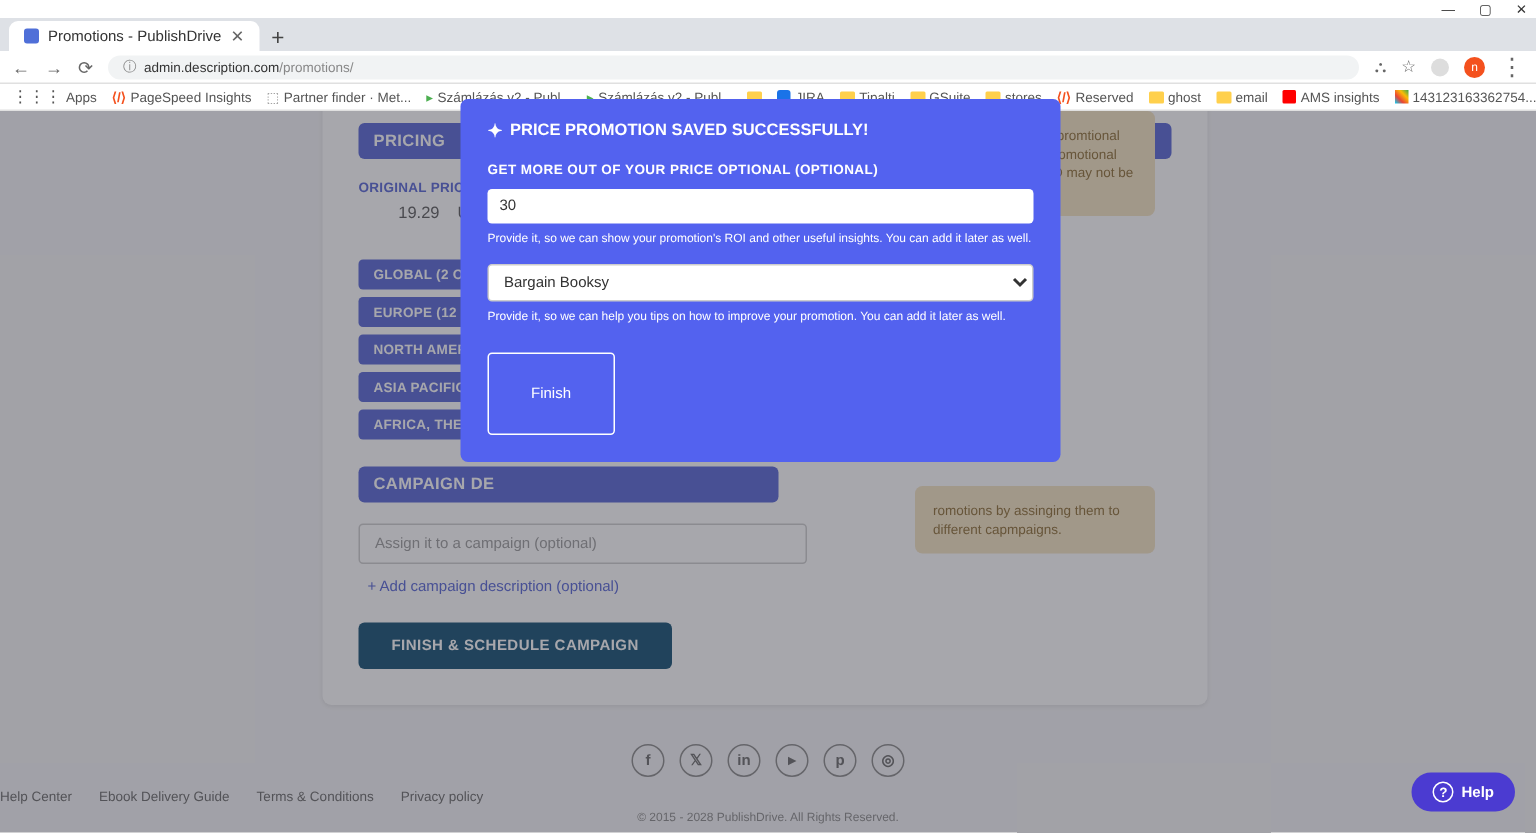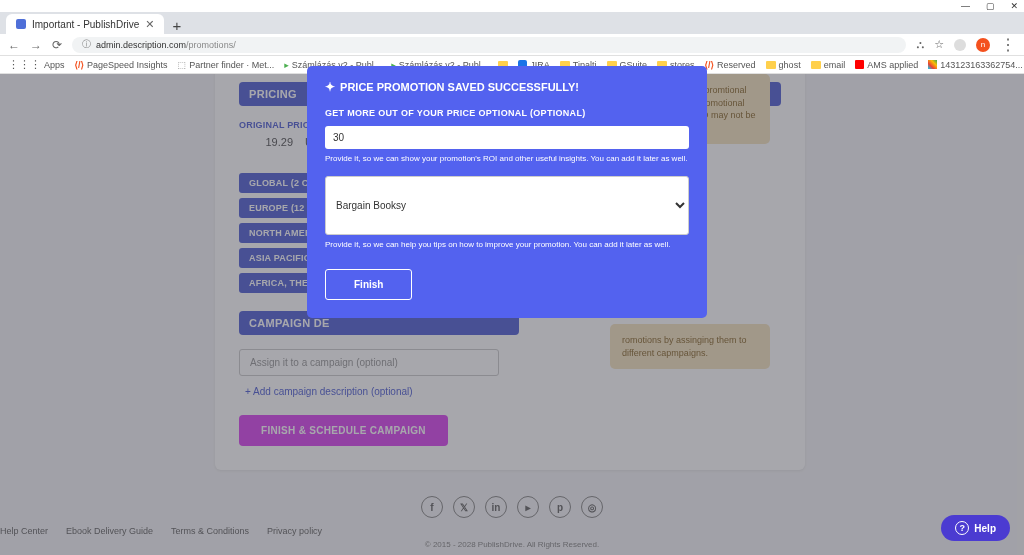--- a/index.html
+++ b/index.html
@@ -29,57 +29,57 @@
 .card{position:absolute;left:215px;top:-10px;width:590px;background:#fff;border-radius:6px;padding:18px 24px 24px;box-shadow:0 1px 3px rgba(0,0,0,0.08)}
 .section-h{background:#5362d4;color:#fff;font-size:11px;font-weight:bold;padding:6px 10px;border-radius:4px;margin-bottom:14px;letter-spacing:0.3px}
 .prow{display:flex;gap:60px;margin-bottom:20px}
 .pcol{display:flex;flex-direction:column}
 .plabel{font-size:9px;color:#5362d4;font-weight:bold;margin-bottom:6px;letter-spacing:0.2px}
 .pval{display:flex;align-items:flex-end;gap:12px;font-size:11px;color:#555}
 .pval .num{min-width:54px;text-align:right}
 .dinput{border:none;border-bottom:1px solid #5362d4;width:90px;font-size:11px;color:#333;padding:2px 4px;outline:none}
 .chips{display:flex;flex-direction:column;gap:5px;margin-bottom:18px;width:280px}
 .chip{background:#5362d4;color:#fff;font-size:9px;padding:5px 10px;border-radius:3px;font-weight:bold;letter-spacing:0.2px}
-.assign{border:1px solid #ccc;border-radius:3px;padding:7px 10px;font-size:10px;color:#999;margin-bottom:10px;width:260px}
+.assign{border:1px solid #ccc;border-radius:3px;padding:7px 10px;font-size:10px;color:#999;margin-bottom:10px;width:299px}
 .addcamp{color:#5362d4;font-size:10px;margin-left:6px;margin-bottom:18px}
-.finish-btn{background:#d946ef;color:#fff;font-size:10px;font-weight:bold;padding:10px 22px;border-radius:4px;display:inline-block;letter-spacing:0.3px}
+.finish-btn{background:#0c4a6e;color:#fff;font-size:10px;font-weight:bold;padding:10px 22px;border-radius:4px;display:inline-block;letter-spacing:0.3px}
 .tip{position:absolute;background:#f5e3c0;border-radius:5px;padding:10px 12px;font-size:9px;color:#8a6b2f;line-height:1.4;width:160px}
 .tip1{left:610px;top:0}
 .tip2{left:610px;top:250px}
 .tip .ico{display:inline-block;width:11px;height:11px;background:#666;border-radius:50%;color:#fff;font-size:8px;text-align:center;line-height:11px;margin-right:4px;vertical-align:top}
 .modal-ov{position:absolute;inset:0;background:rgba(60,60,70,0.45)}
 .modal{position:absolute;left:307px;top:66px;width:400px;background:#5362ef;border-radius:5px;padding:14px 18px 18px;color:#fff}
 .modal-title{font-size:11px;font-weight:bold;display:flex;align-items:center;gap:5px;margin-bottom:14px}
 .modal-title .star{font-size:12px}
 .modal-sub{font-size:9px;font-weight:bold;letter-spacing:0.3px;margin-bottom:8px}
 .modal input.txt{width:100%;background:#fff;border:none;border-radius:3px;padding:6px 8px;font-size:10px;color:#333;outline:none;margin-bottom:5px}
 .modal .help{font-size:8px;margin-bottom:12px;line-height:1.3}
-.modal select{width:100%;background:#fff;border:1px solid #ccc;border-radius:3px;padding:22px 6px;font-size:10px;color:#333;outline:none;margin-bottom:5px}
-.modal .finish{border:1px solid #fff;border-radius:3px;padding:9px 28px;font-size:10px;font-weight:bold;background:transparent;color:#fff;cursor:pointer;margin-top:6px}
+.modal select{width:100%;background:#fff;border:1px solid #ccc;border-radius:3px;padding:5px 6px;font-size:10px;color:#333;outline:none;margin-bottom:5px}
+.modal .finish{border:1px solid #fff;border-radius:3px;padding:21px 28px;font-size:10px;font-weight:normal;background:transparent;color:#fff;cursor:pointer;margin-top:6px}
 .footer{position:absolute;left:0;right:0;bottom:0;text-align:center;padding-bottom:6px}
 .soc{display:flex;justify-content:center;gap:10px;margin-bottom:8px}
 .soc .c{width:22px;height:22px;border:1px solid #888;border-radius:50%;display:flex;align-items:center;justify-content:center;font-size:10px;color:#666;font-weight:bold}
 .flinks{font-size:9px;color:#666;display:flex;justify-content:flex-start;gap:18px;margin-bottom:4px}
 .copy{font-size:8px;color:#888}
 .help-w{position:absolute;right:14px;bottom:14px;background:#4b3bd1;color:#fff;border-radius:16px;padding:6px 14px;font-size:10px;font-weight:bold;display:flex;align-items:center;gap:5px}
 .help-w .q{width:14px;height:14px;border:1.5px solid #fff;border-radius:50%;display:flex;align-items:center;justify-content:center;font-size:9px}
 </style>
 </head>
 <body>
 
 <div class="titlebar">
   <span>—</span>
   <span>▢</span>
   <span>✕</span>
 </div>
 
 <div class="tabs">
   <div class="tab">
     <span class="fav"></span>
-    <span>Important - PublishDrive</span>
+    <span>Promotions - PublishDrive</span>
     <span class="x">✕</span>
   </div>
   <span class="newtab">+</span>
 </div>
 
 <div class="addrbar">
   <span class="nav-ic">←</span>
   <span class="nav-ic">→</span>
   <span class="nav-ic">⟳</span>
   <div class="addrfield">
@@ -141,21 +141,21 @@
   <div class="it">
       <span class="fold"></span>
       <span>ghost</span>
     </div>
   <div class="it">
       <span class="fold"></span>
       <span>email</span>
     </div>
   <div class="it">
       <span class="yt"></span>
-      <span>AMS applied</span>
+      <span>AMS insights</span>
     </div>
   <div class="it">
       <span class="pb"></span>
       <span>143123163362754...</span>
     </div>
 
   <span class="spacer"></span>
 
 </div>
 

